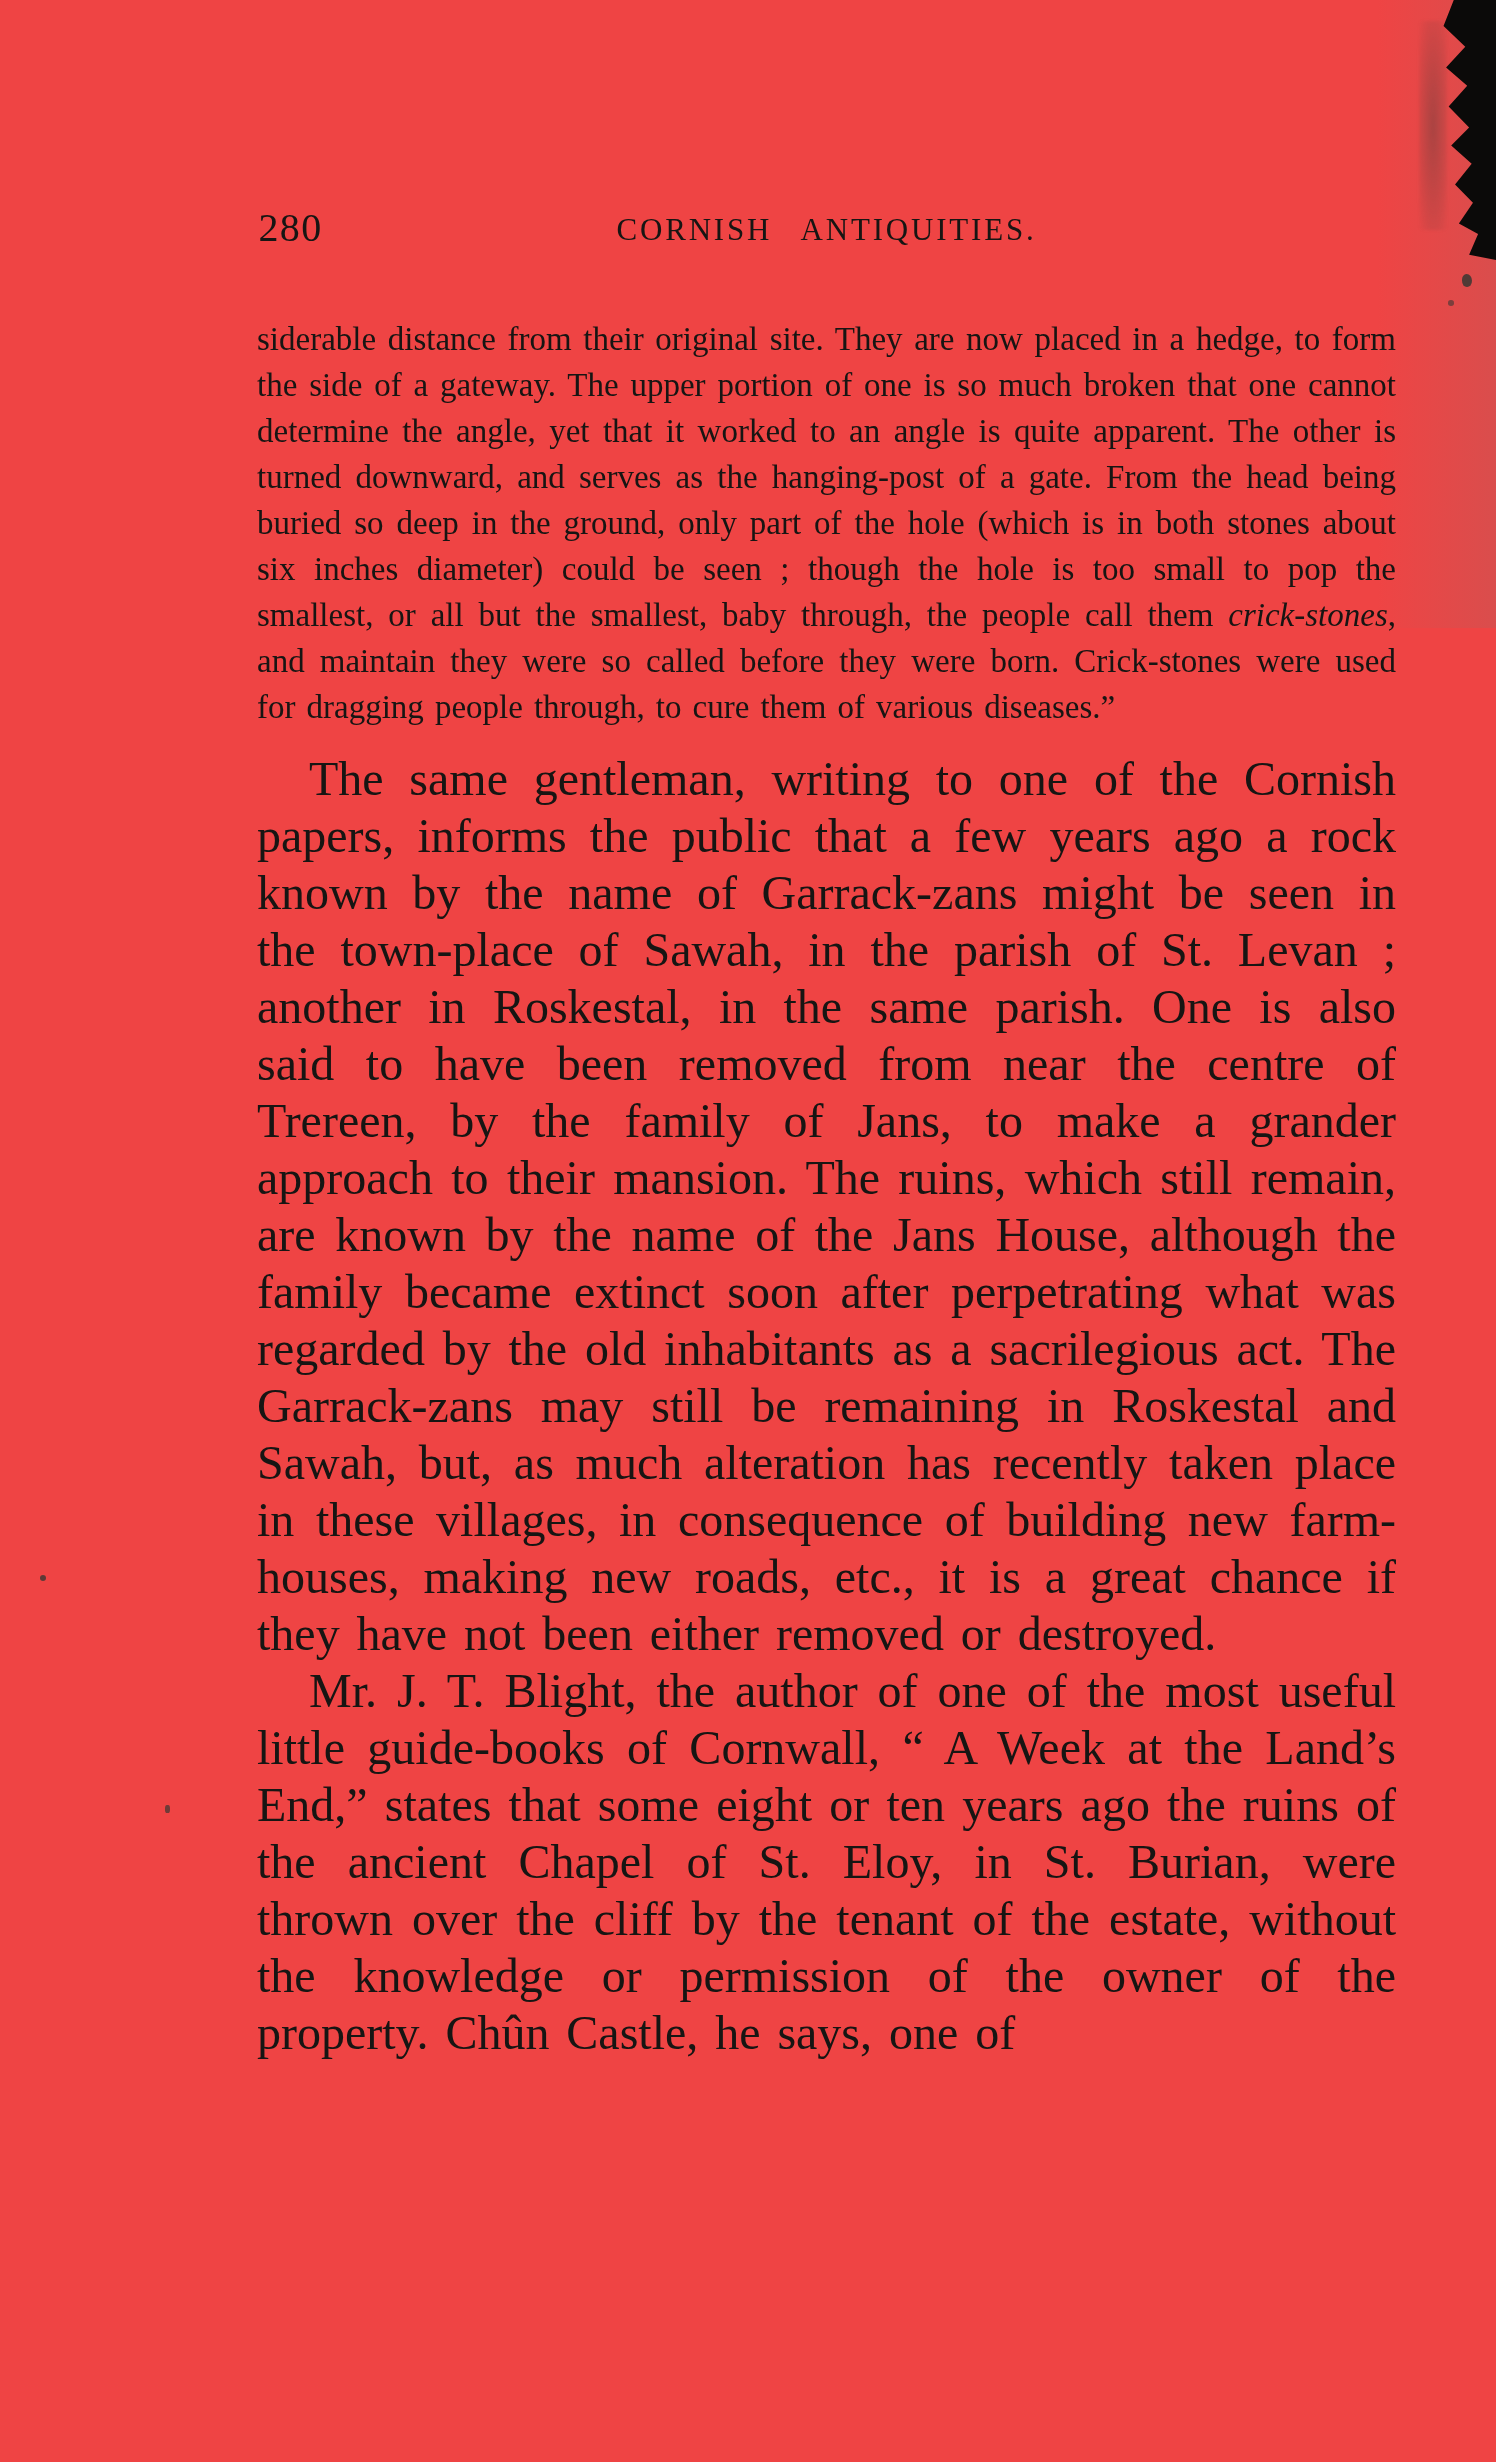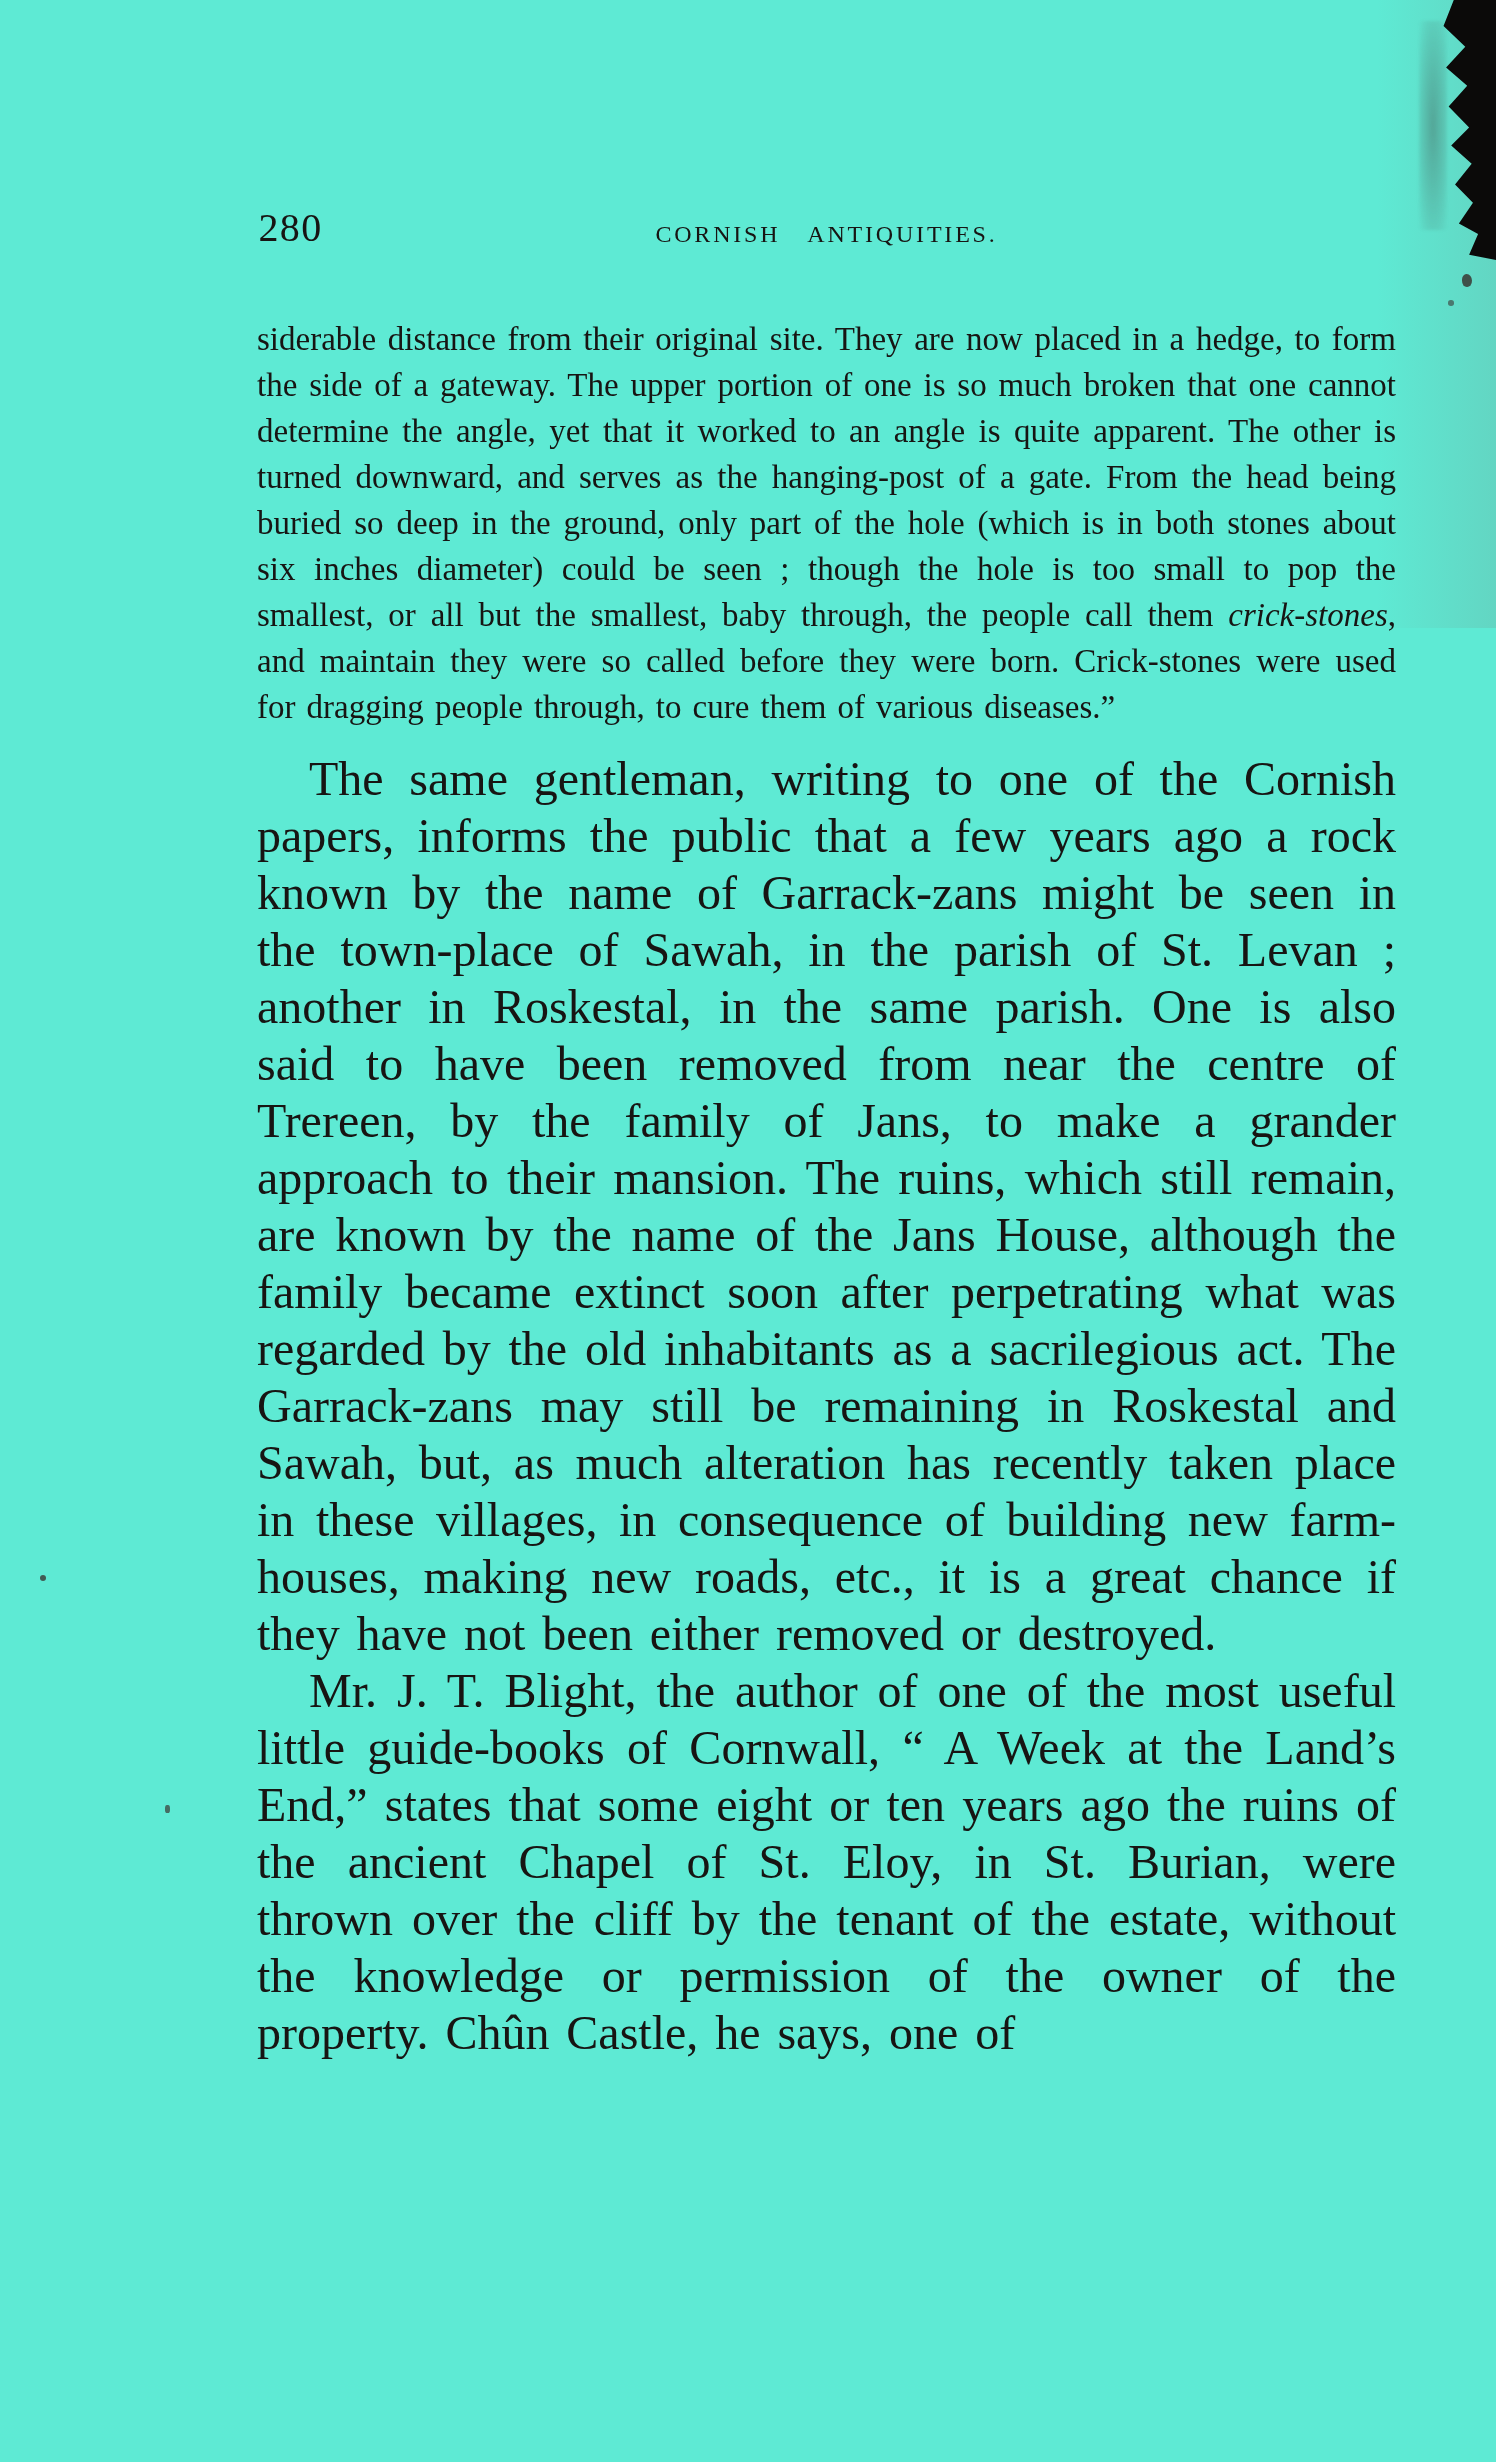--- a/index.html
+++ b/index.html
@@ -4,21 +4,21 @@
 <style>
   html, body {
     margin: 0;
     padding: 0;
     background: #e9e9e7;
   }
   .page {
     position: relative;
     width: 1496px;
     height: 2462px;
-    background: #5eead4;
+    background: #ef4444;
     overflow: hidden;
     color: #171513;
     font-family: "Liberation Serif", "DejaVu Serif", serif;
     -webkit-font-smoothing: antialiased;
   }
   
   .page::before {
     content: "";
     position: absolute;
     top: 0; right: 0;
@@ -39,23 +39,23 @@
   .page-num {
     position: absolute;
     left: 1.4px;
     top: 0;
     font-size: 40px;
     letter-spacing: 1.4px;
   }
   .running-title {
     position: absolute;
     left: 0; right: 0;
-    top: 17px;
+    top: 8px;
     text-align: center;
-    font-size: 24px;
+    font-size: 31px;
     letter-spacing: 2.8px;
     word-spacing: 19.5px;
   }
   .quote {
     margin: 59px 0 0 0;
     font-size: 33px;
     line-height: 46px;
     text-align: justify;
     word-spacing: 2.8px;
   }

